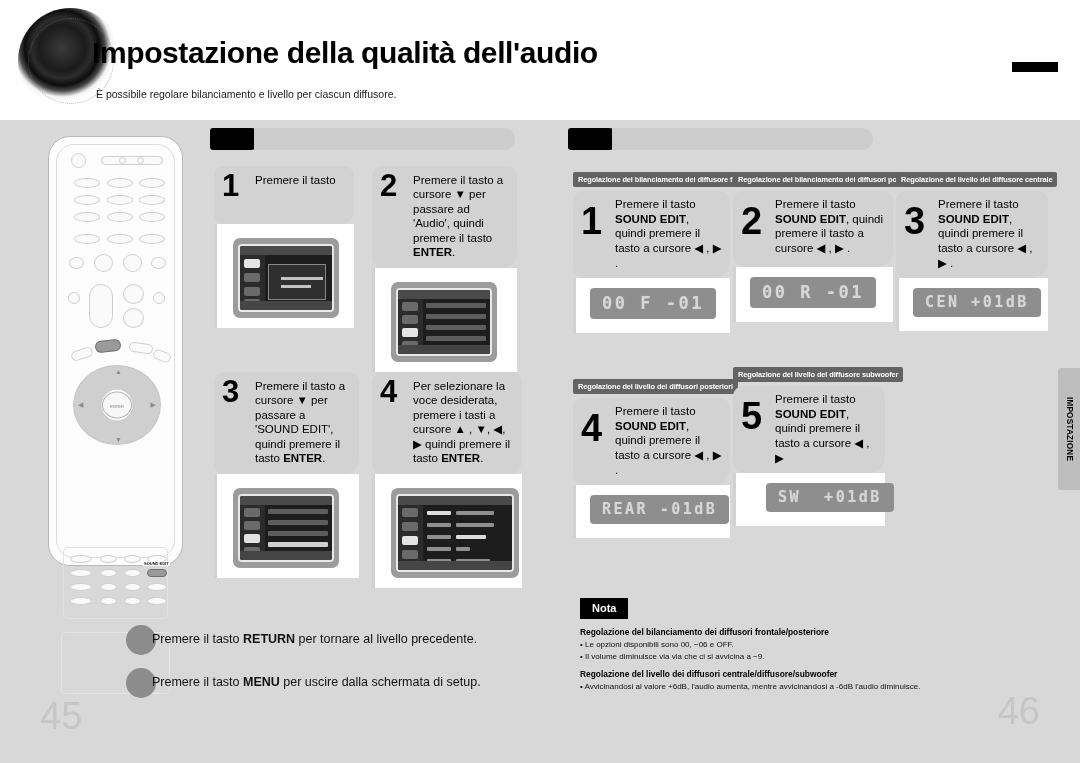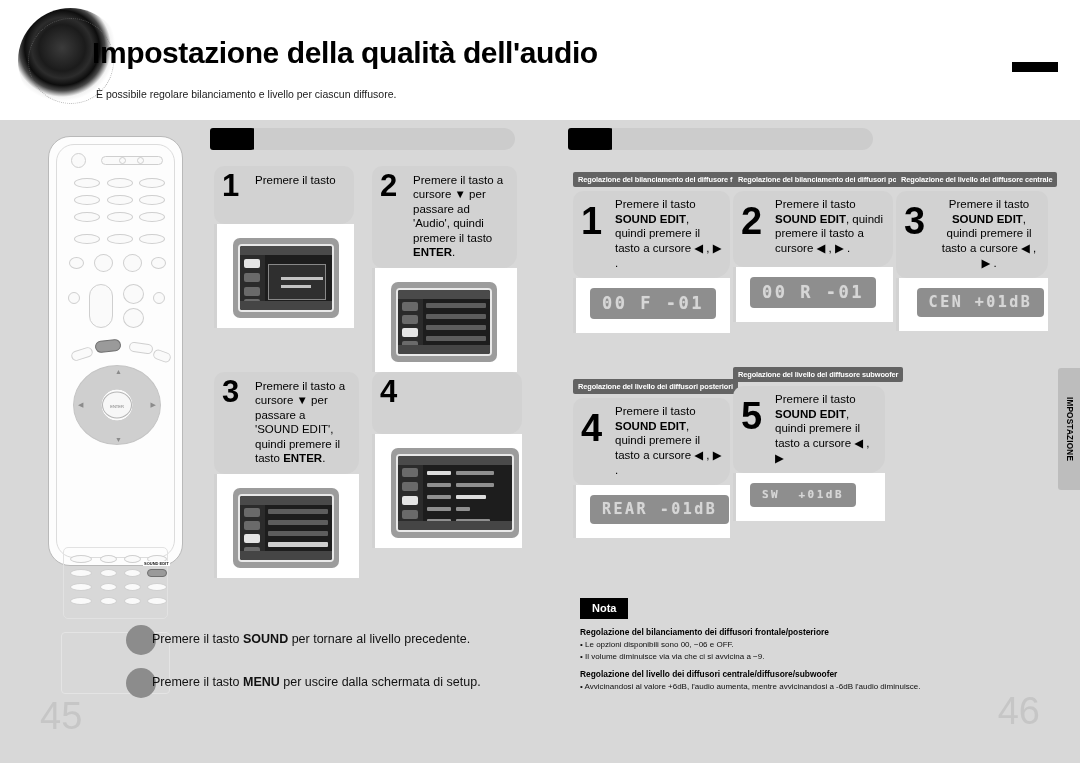--- a/index.html
+++ b/index.html
@@ -423,20 +423,21 @@
           <div class="tv-row" style="top:57px;"></div>
           <div class="tv-botbar"></div>
         </div>
       </div>
     </div>
   </div>
 
   <div class="step-card" style="left:372px;top:372px;width:150px;">
     <div class="bubble" style="min-height:62px;">
       <div class="bubble-num">4</div>
+      <div class="bubble-txt"><span>Per selezionare la voce desiderata, premere i tasti a cursore ▲ , ▼, ◀, ▶ quindi premere il tasto </span><b>ENTER</b><span>.</span></div>
     </div>
     <div class="shot-area">
       <div class="tvshot big">
         <div class="tvscreen">
           <div class="tv-topbar"></div>
           <div class="tv-side"></div>
           <div class="tv-icon" style="top:12px;"></div>
           <div class="tv-icon" style="top:26px;"></div>
           <div class="tv-icon sel" style="top:40px;"></div>
           <div class="tv-icon" style="top:54px;"></div>
@@ -476,21 +477,21 @@
     <div class="rlabel">Regolazione del bilanciamento dei diffusori posteriori</div>
     <div class="rbubble">
       <div class="rbubble-num">2</div>
       <div class="rbubble-txt"><span>Premere il tasto </span><b>SOUND EDIT</b><span>, quindi premere il tasto a cursore ◀ , ▶ .</span></div>
     </div>
     <div class="lcd-area">
       <div class="lcd">00 R -01</div>
     </div>
   </div>
 
-  <div class="rpanel" style="left:896px;top:168px;width:152px;text-align:center;">
+  <div class="rpanel" style="left:896px;top:168px;width:152px;">
     <div class="rlabel">Regolazione del livello dei diffusore centrale</div>
     <div class="rbubble">
       <div class="rbubble-num">3</div>
       <div class="rbubble-txt"><span>Premere il tasto </span><b>SOUND EDIT</b><span>, quindi premere il tasto a cursore ◀ , ▶ .</span></div>
     </div>
     <div class="lcd-area">
       <div class="lcd" style="font-size:15px;">CEN +01dB</div>
     </div>
   </div>
 
@@ -505,27 +506,27 @@
     </div>
   </div>
 
   <div class="rpanel" style="left:733px;top:363px;width:152px;">
     <div class="rlabel">Regolazione del livello del diffusore subwoofer</div>
     <div class="rbubble" style="min-height:70px;">
       <div class="rbubble-num">5</div>
       <div class="rbubble-txt"><span>Premere il tasto </span><b>SOUND EDIT</b><span>, quindi premere il tasto a cursore ◀ , ▶</span></div>
     </div>
     <div class="lcd-area">
-      <div class="lcd" style="font-size:11px;">SW  +01dB</div>
+      <div class="lcd" style="font-size:15px;margin-left:16px;">SW  +01dB</div>
     </div>
   </div>
 
   <div class="footnote" style="left:152px;top:632px;">
     <div class="dot"></div>
-    <span class="t"><span>Premere il tasto </span><b>SOUND</b><span> per tornare al livello precedente.</span></span>
+    <span class="t"><span>Premere il tasto </span><b>RETURN</b><span> per tornare al livello precedente.</span></span>
   </div>
   <div class="footnote" style="left:152px;top:675px;">
     <div class="dot"></div>
     <span class="t"><span>Premere il tasto </span><b>MENU</b><span> per uscire dalla schermata di setup.</span></span>
   </div>
 
   <div class="nota-wrap">
     <div class="nota-badge">Nota</div>
     <div class="nota-h">Regolazione del bilanciamento dei diffusori frontale/posteriore</div>
     <div class="nota-li">Le opzioni disponibili sono 00, −06 e OFF.</div>

